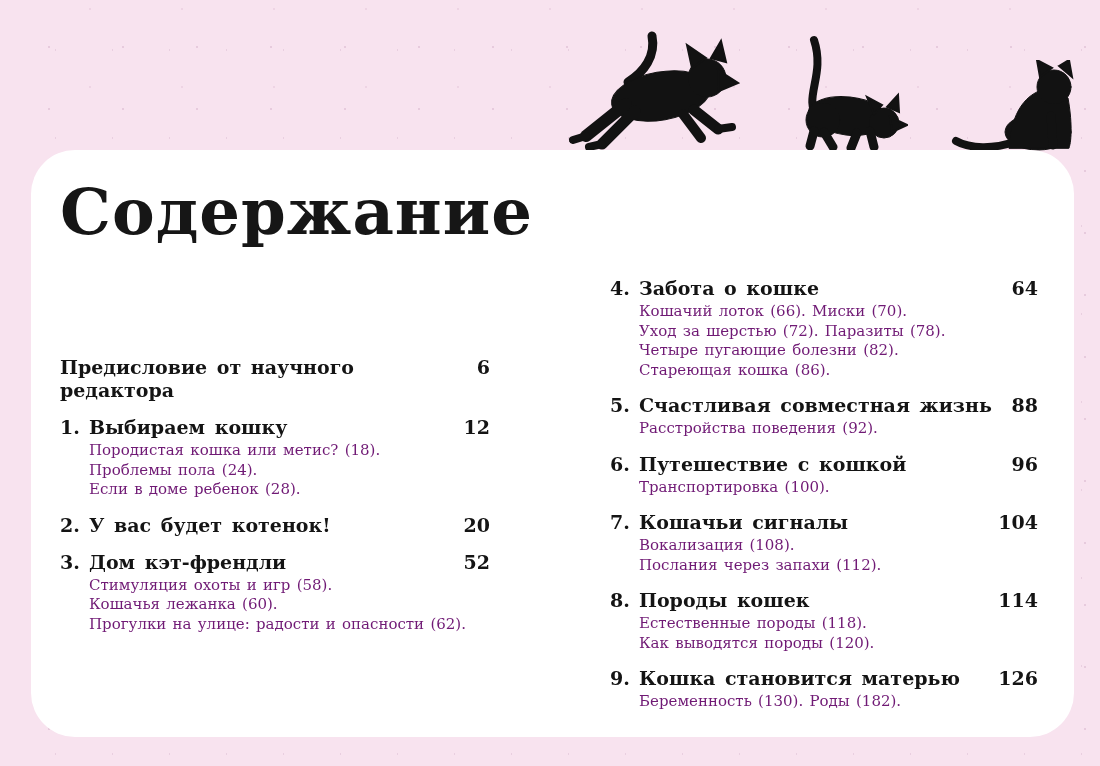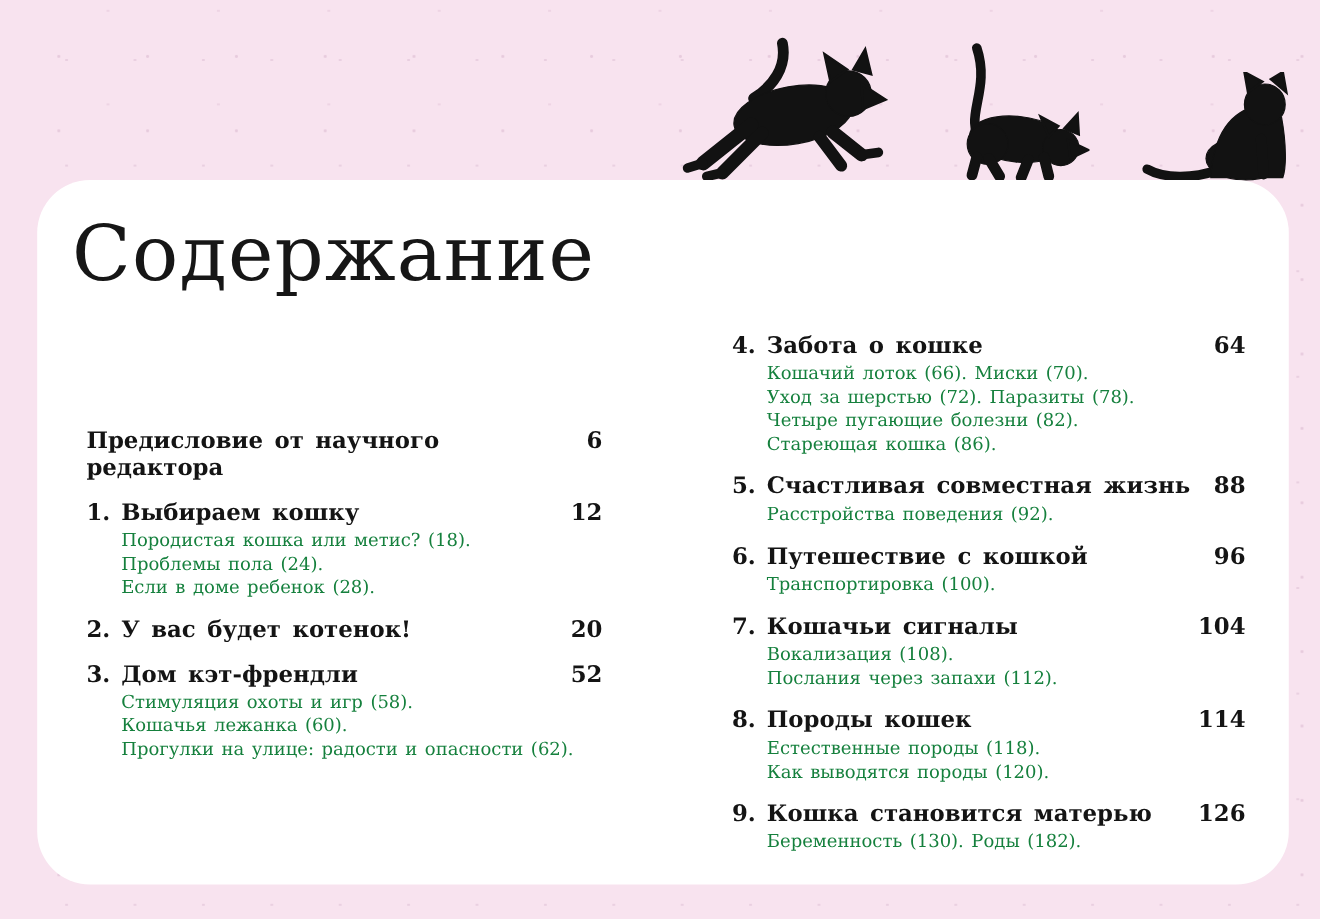--- a/index.html
+++ b/index.html
@@ -14,41 +14,41 @@
       radial-gradient(circle,#e9cfe0 0.9px, rgba(0,0,0,0) 1.1px);
     background-size:74px 62px, 92px 78px, 57px 88px;
     background-position:12px 16px, 44px 48px, 27px 6px;
   }
   .card{
     position:absolute;left:31px;top:150px;right:26px;bottom:29px;
     background:#ffffff;border-radius:44px;
   }
   .page-title{
     position:absolute;left:60px;top:180px;
-    font-size:64px;line-height:64px;font-weight:normal;
+    font-size:64px;line-height:64px;font-weight:bold;
     letter-spacing:1px;color:#161616;white-space:nowrap;
   }
   .cat{position:absolute;}
   .cat svg{display:block;width:100%;height:100%;}
   .col{position:absolute;}
-  .col-left{left:60px;top:356px;width:430px;margin-left:12px;}
+  .col-left{left:60px;top:356px;width:430px;}
   .col-right{left:610px;top:277px;width:428px;}
   .sec{margin-bottom:14px;}
   .heading{
     display:flex;align-items:baseline;
     font-size:19px;line-height:23px;font-weight:bold;
     word-spacing:3px;color:#141414;
   }
   .num{flex:none;width:29px;}
   .ttl{flex:1;padding-right:6px;}
   .pg{flex:none;text-align:left;word-spacing:0;}
   .details{
     margin-left:29px;margin-top:2px;
     font-size:15px;line-height:19.5px;
-    word-spacing:1.5px;white-space:pre-line;color:#15803d;
+    word-spacing:1.5px;white-space:pre-line;color:#701a75;
   }
 </style>
 </head>
 <body>
 
 <div class="cat" style="left:568px;top:28px;width:172px;height:122px;">
   <svg viewBox="0 0 172 122" xmlns="http://www.w3.org/2000/svg">
     <g fill="#121212" stroke="#121212" stroke-linecap="round">
       <path d="M60,54 C76,44 88,28 84,8" fill="none" stroke-width="9"></path>
       <ellipse cx="93" cy="68" rx="50" ry="24" transform="rotate(-10 93 68)"></ellipse>

